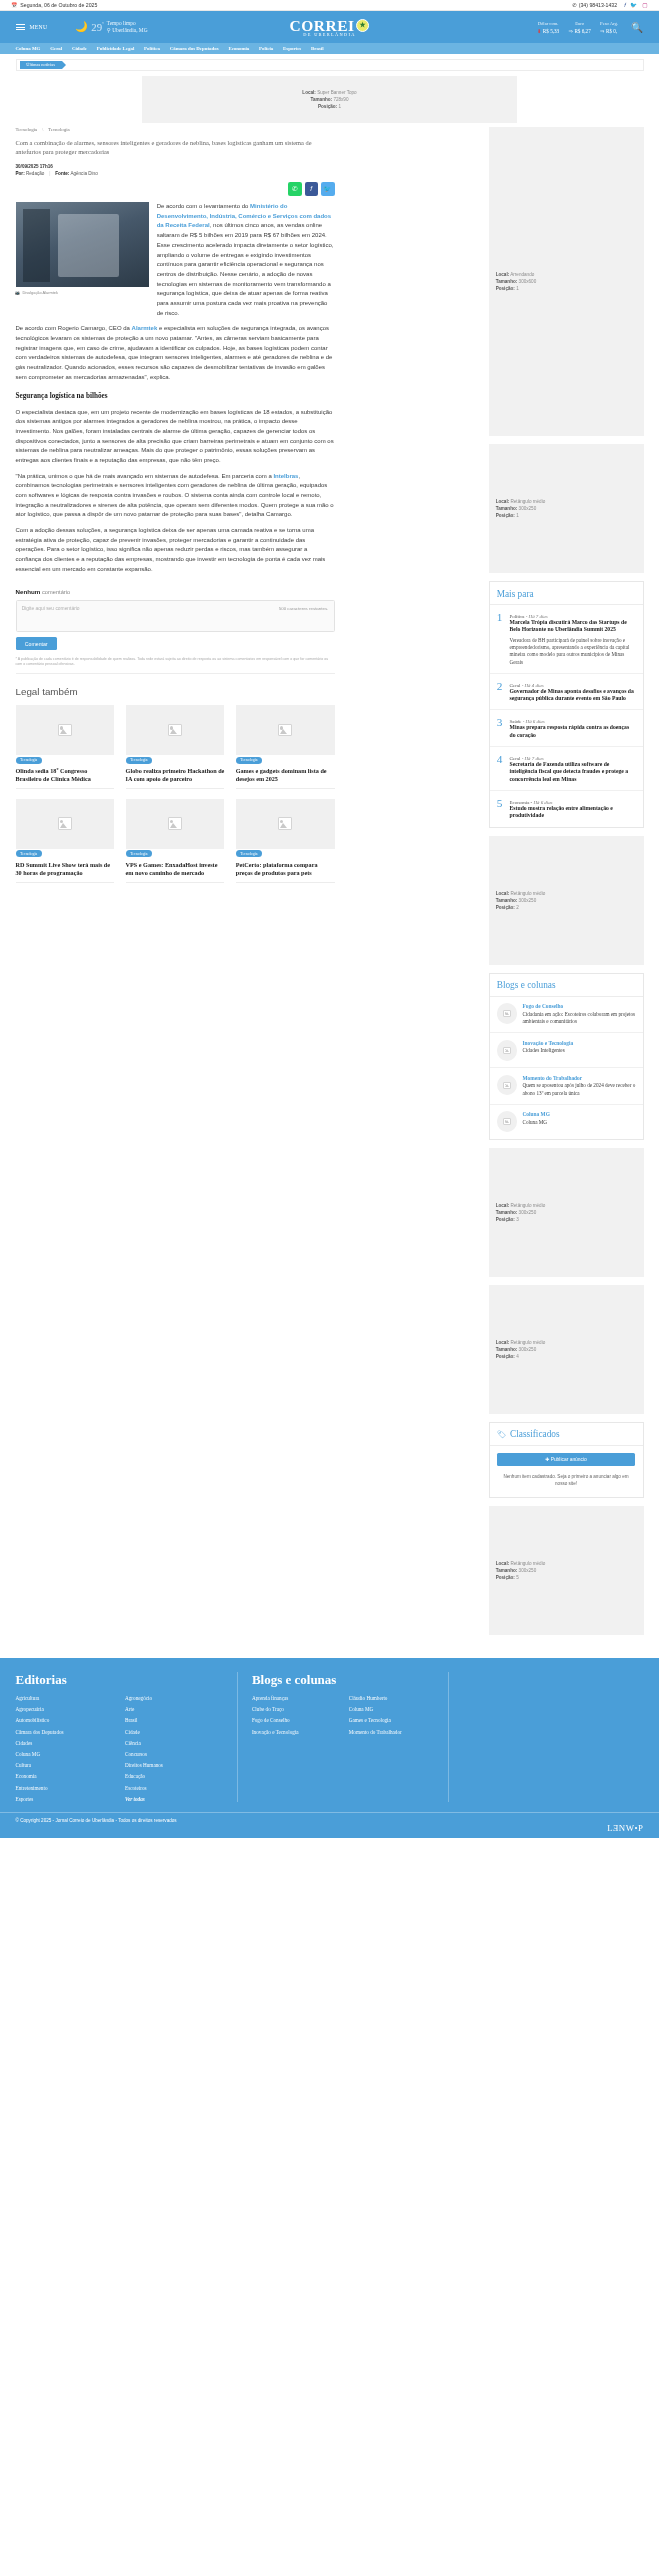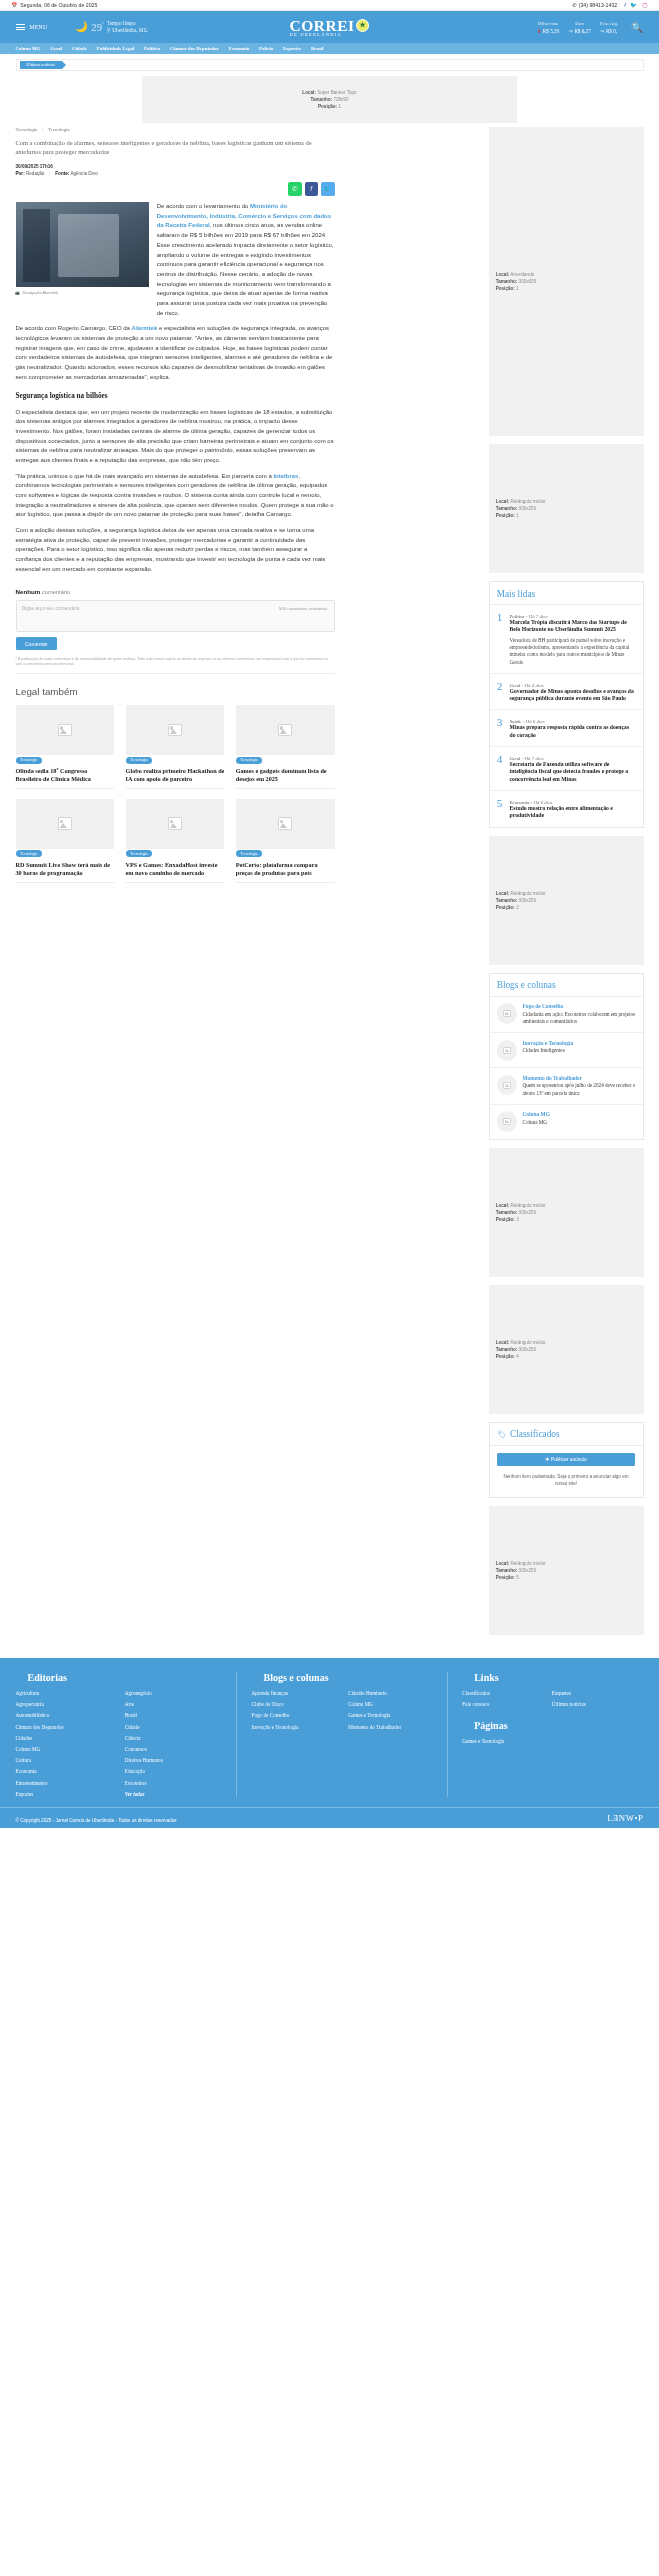--- a/index.html
+++ b/index.html
@@ -37,21 +37,21 @@
   .hamburger i { display: block; width: 9.8px; height: 1px; background: #fff; }
   .menu-btn .lbl { font-size: 5.7px; letter-spacing: 0.3px; font-family: "Liberation Serif", serif; }
 
   .weather { display: flex; align-items: center; gap: 3.1px; margin-left: 28px; }
   .moon { font-size: 10.3px; color: #f5d76e; line-height: 1; }
   .temp { font-size: 10.8px; color: #cfe6f7; font-family: "Liberation Serif", serif; }
   .temp sup { font-size: 5.2px; }
   .wx-text { font-size: 5.4px; line-height: 1.35; color: #eaf5fd; font-family: "Liberation Serif", serif; }
   .wx-text .loc { display: flex; align-items: center; gap: 1.5px; }
 
-  .brand { position: absolute; left: 50%; transform: translateX(-50%); }
+  .brand { position: absolute; left: 50%; transform: translateX(-50%); text-align: center; }
   .brand .word {
     font-family: "Liberation Serif", serif; font-weight: bold; font-size: 15.5px;
     letter-spacing: 0.5px; line-height: 1; display: flex; align-items: center; gap: 1px;
   }
   .brand .globe {
     width: 13.4px; height: 13.4px; border-radius: 50%; background: #eaeb6a;
     border: 1px solid #fff; display: inline-flex; align-items: center; justify-content: center;
     font-size: 6.7px; color: #2e7d32; margin-left: 0.5px;
   }
   .brand .sub { font-family: "Liberation Serif", serif; font-size: 4.4px; letter-spacing: 1.3px; margin-top: -1px; }
@@ -241,32 +241,31 @@
   .class-empty { font-size: 4.6px; color: #666; line-height: 1.55; }
 
   
   .footer { background: #4a9ed8; color: #fff; margin-top: 15.5px; padding: 13.4px 15.5px 10.3px; }
   .footer-cols { display: flex; }
   .fcol { padding-right: 11.3px; }
   .fcol.c1 { width: 222px; border-right: 0.5px solid rgba(255,255,255,.28); }
   .fcol.c2 { width: 211px; padding-left: 14.4px; border-right: 0.5px solid rgba(255,255,255,.28); }
   .fcol.c3 { width: 196px; padding-left: 14.4px; }
   .fcol h4 {
-    font-family: "Liberation Serif", serif; font-size: 10px; font-weight: bold;
+    font-family: "Liberation Serif", serif; font-size: 13px; font-weight: bold;
     margin-bottom: 7.2px;
-    margin-left: 12px;
   }
   .flist { display: grid; grid-template-columns: 1fr 1fr; gap: 5.2px 9.3px; }
   .flist a { font-family: "Liberation Serif", serif; font-size: 5.2px; color: #fff; opacity: .96; }
   .flist a.vt { font-style: italic; font-weight: bold; }
   .fcol h4.second { margin-top: 12.4px; }
 
   .footer-bottom {
     background: #4a9ed8; border-top: 0.5px solid rgba(255,255,255,.3);
-    display: flex; align-items: flex-end; padding: 5.2px 15.5px; color: #fff; font-size: 4.6px;
+    display: flex; align-items: flex-start; padding: 5.2px 15.5px; color: #fff; font-size: 4.6px; flex-direction: column;
   }
   .footer-bottom .lnw { margin-left: auto; font-family: "Liberation Serif", serif; font-size: 8.8px; letter-spacing: 0.5px; }
 </style>
 </head>
 <body>
 
 <div class="topbar">
   <div class="date">
     <span>📅</span>
     <span>Segunda, 06 de Outubro de 2025</span>
@@ -489,21 +488,21 @@
       <div><b>Posição:</b> <span>1</span></div>
     </div>
 
     <div class="adbox side-ad" style="height:129px">
       <div><b>Local:</b> <span>Retângulo médio</span></div>
       <div><b>Tamanho:</b> <span>300x250</span></div>
       <div><b>Posição:</b> <span>1</span></div>
     </div>
 
     <div class="side-card">
-      <div class="hd">Mais lidas</div>
+      <div class="hd">Mais para</div>
       <a class="ml-item">
         <span class="ml-num">1</span>
         <span>
           <span class="ml-kicker"><span>Política</span> - <i>Há 7 dias</i></span>
           <span class="ml-title" style="display:block">Marcela Trópia discutirá Marco das Startups de Belo Horizonte no Uberlândia Summit 2025</span>
           <span class="ml-sum" style="display:block">Vereadora de BH participará de painel sobre inovação e empreendedorismo, apresentando a experiência da capital mineira como modelo para outros municípios de Minas Gerais</span>
         </span>
       </a>
       <a class="ml-item">
         <span class="ml-num">2</span>
@@ -652,33 +651,20 @@
         <a>Cláudio Humberto</a>
         <a>Clube do Traço</a>
         <a>Coluna MG</a>
         <a>Fogo de Conselho</a>
         <a>Games e Tecnologia</a>
         <a>Inovação e Tecnologia</a>
         <a>Momento do Trabalhador</a>
       </div>
     </div>
 
-    <div class="fcol c3">
-      <h4>Links</h4>
-      <div class="flist">
-        <a>Classificados</a>
-        <a>Enquetes</a>
-        <a>Fale conosco</a>
-        <a>Últimas notícias</a>
-      </div>
-      <h4 class="second">Páginas</h4>
-      <div class="flist">
-        <a>Games e Tecnologia</a>
-      </div>
-    </div>
 
   </div>
 </footer>
 
 <div class="footer-bottom">
   <span>© Copyright 2025 - Jornal Correio de Uberlândia - Todos os direitos reservados</span>
   <span class="lnw">LƎNW•P</span>
 </div>
 
 

